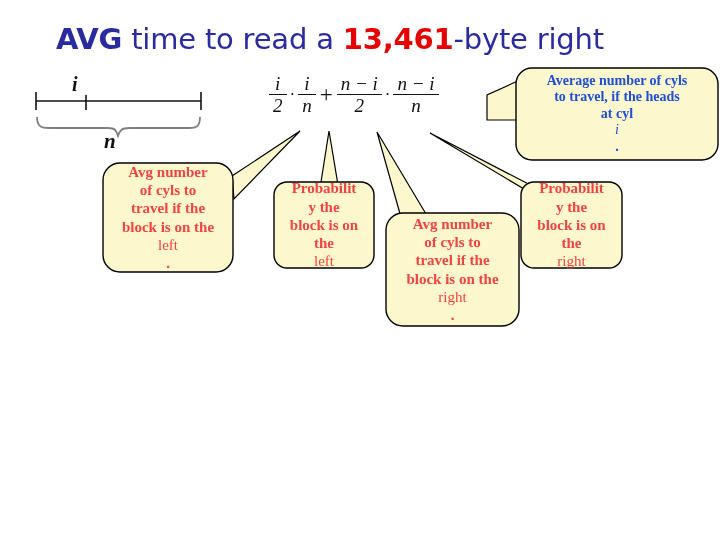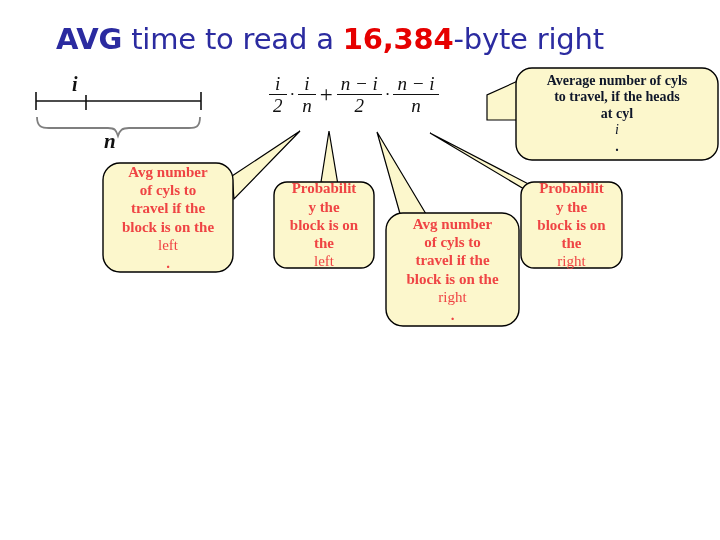--- a/index.html
+++ b/index.html
@@ -80,31 +80,31 @@
     align-items:center;
     justify-content:center;
     text-align:center;
     font-family:"Liberation Serif", serif;
     color:#ef4444;
     font-weight:bold;
     pointer-events:none;
   }
   .callout .label span{display:block;line-height:1.22;}
   .callout .label b{font-weight:normal;}
-  .callout.red .label{color:#0f172a;border-radius:29px;}
+  .callout.red .label{color:#1d4ed8;border-radius:29px;}
   .callout.red .label span{line-height:1.18;}
   .mi{font-style:italic;font-weight:normal;}
 </style>
 </head>
 <body>
 
 <div id="stage">
 
   <div class="title">
-    <span class="avg">AVG</span><span> time to read a </span><span class="num">16,384</span><span>-byte right</span>
+    <span class="avg">AVG</span><span> time to read a </span><span class="num">13,461</span><span>-byte right</span>
   </div>
 
   <svg class="diagram" viewBox="0 0 260 170" width="260" height="170">
 
     <line x1="36" y1="101" x2="201" y2="101" stroke="#111111" stroke-width="1.6"></line>
 
     <line x1="36" y1="92" x2="36" y2="110" stroke="#111111" stroke-width="1.6"></line>
 
     <line x1="86" y1="95" x2="86" y2="110" stroke="#111111" stroke-width="1.6"></line>
 

